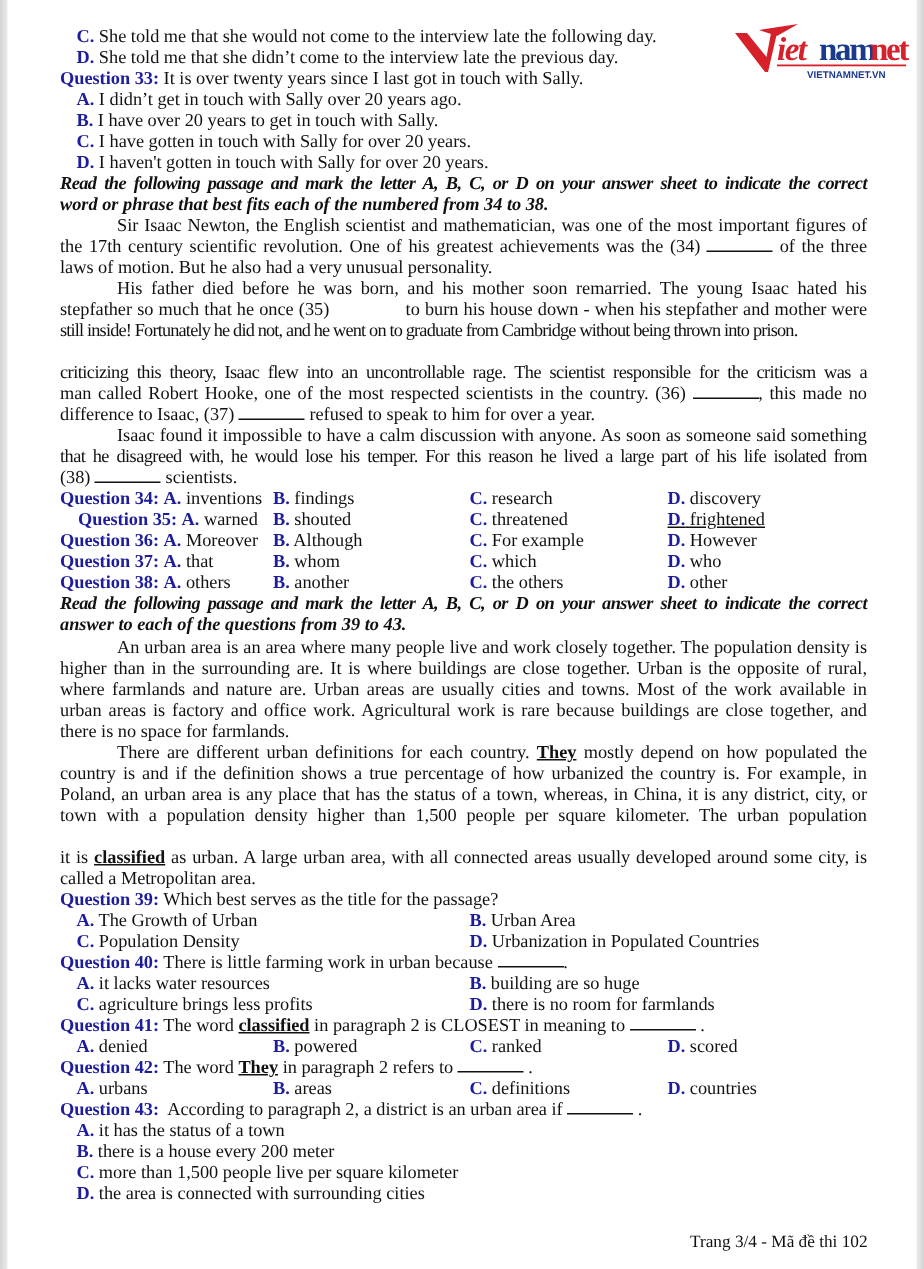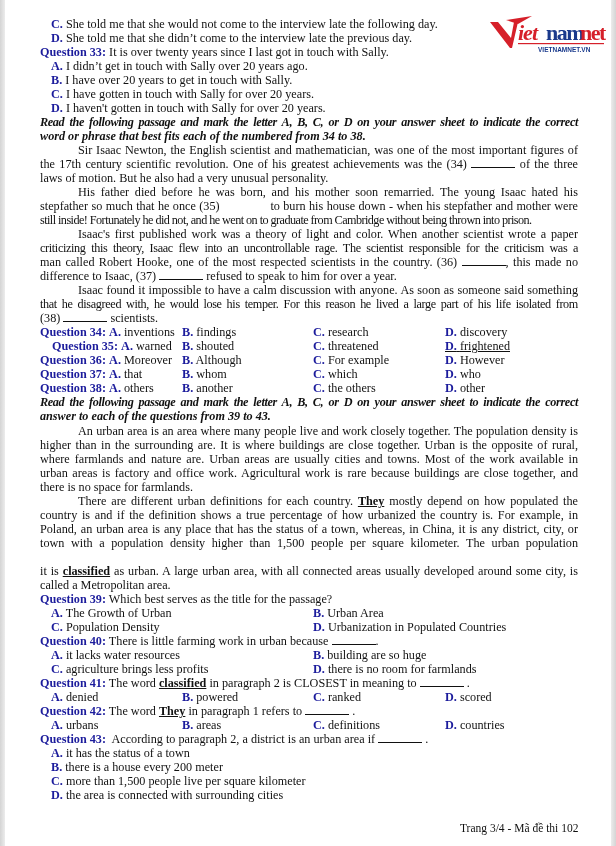--- a/index.html
+++ b/index.html
@@ -81,21 +81,20 @@
   <div class="ln just" style="left:40px;top:143px;text-indent:38px;">Sir Isaac Newton, the English scientist and mathematician, was one of the most important figures of</div>
   <div class="ln just" style="left:40px;top:157px;">
     <span>the 17th century scientific revolution. One of his greatest achievements was the (34)</span> <span class="blank"></span> <span>of the three</span>
   </div>
   <div class="ln" style="left:40px;top:171px;">laws of motion. But he also had a very unusual personality.</div>
   <div class="ln just" style="left:40px;top:185px;text-indent:38px;">His father died before he was born, and his mother soon remarried. The young Isaac hated his</div>
   <div class="ln just" style="left:40px;top:199px;">
     <span>stepfather so much that he once (35)</span> <span class="gap"></span> <span>to burn his house down - when his stepfather and mother were</span>
   </div>
   <div class="ln" style="left:40px;top:213px;letter-spacing:-0.55px;">still inside! Fortunately he did not, and he went on to graduate from Cambridge without being thrown into prison.</div>
-  <div class="ln just" style="left:40px;top:227px;text-indent:38px;">Isaac's first published work was a theory of light and color. When another scientist wrote a paper</div>
   <div class="ln just condensed" style="left:40px;top:241px;">criticizing this theory, Isaac flew into an uncontrollable rage. The scientist responsible for the criticism was a</div>
   <div class="ln just" style="left:40px;top:255px;">
     <span>man called Robert Hooke, one of the most respected scientists in the country. (36)</span> <span class="blank"></span><span>, this made no</span>
   </div>
   <div class="ln" style="left:40px;top:269px;">
     <span>difference to Isaac, (37)</span> <span class="blank"></span> <span>refused to speak to him for over a year.</span>
   </div>
   <div class="ln just" style="left:40px;top:283px;text-indent:38px;">Isaac found it impossible to have a calm discussion with anyone. As soon as someone said something</div>
   <div class="ln just condensed" style="left:40px;top:297px;">that he disagreed with, he would lose his temper. For this reason he lived a large part of his life isolated from</div>
   <div class="ln" style="left:40px;top:311px;">
@@ -159,21 +158,21 @@
   <div class="ln" style="left:313px;top:648px;"><span class="lt">B.</span> <span>building are so huge</span></div>
   <div class="ln" style="left:51px;top:662px;"><span class="lt">C.</span> <span>agriculture brings less profits</span></div>
   <div class="ln" style="left:313px;top:662px;"><span class="lt">D.</span> <span>there is no room for farmlands</span></div>
 
   <div class="ln" style="left:40px;top:676px;"><span class="q">Question 41:</span> <span>The word</span> <span class="ul">classified</span> <span>in paragraph 2 is CLOSEST in meaning to</span> <span class="blank"></span><span> .</span></div>
   <div class="ln" style="left:51px;top:690px;"><span class="lt">A.</span> <span>denied</span></div>
   <div class="ln" style="left:182px;top:690px;"><span class="lt">B.</span> <span>powered</span></div>
   <div class="ln" style="left:313px;top:690px;"><span class="lt">C.</span> <span>ranked</span></div>
   <div class="ln" style="left:445px;top:690px;"><span class="lt">D.</span> <span>scored</span></div>
 
-  <div class="ln" style="left:40px;top:704px;"><span class="q">Question 42:</span> <span>The word</span> <span class="ul">They</span> <span>in paragraph 1 refers to</span> <span class="blank"></span><span> .</span></div>
+  <div class="ln" style="left:40px;top:704px;"><span class="q">Question 42:</span> <span>The word</span> <span class="ul">They</span> <span>in paragraph 2 refers to</span> <span class="blank"></span><span> .</span></div>
   <div class="ln" style="left:51px;top:718px;"><span class="lt">A.</span> <span>urbans</span></div>
   <div class="ln" style="left:182px;top:718px;"><span class="lt">B.</span> <span>areas</span></div>
   <div class="ln" style="left:313px;top:718px;"><span class="lt">C.</span> <span>definitions</span></div>
   <div class="ln" style="left:445px;top:718px;"><span class="lt">D.</span> <span>countries</span></div>
 
   <div class="ln" style="left:40px;top:732px;"><span class="q">Question 43:</span>&nbsp; <span>According to paragraph 2, a district is an urban area if</span> <span class="blank"></span><span> .</span></div>
   <div class="ln" style="left:51px;top:746px;"><span class="lt">A.</span> <span>it has the status of a town</span></div>
   <div class="ln" style="left:51px;top:760px;"><span class="lt">B.</span> <span>there is a house every 200 meter</span></div>
   <div class="ln" style="left:51px;top:774px;"><span class="lt">C.</span> <span>more than 1,500 people live per square kilometer</span></div>
   <div class="ln" style="left:51px;top:788px;"><span class="lt">D.</span> <span>the area is connected with surrounding cities</span></div>

